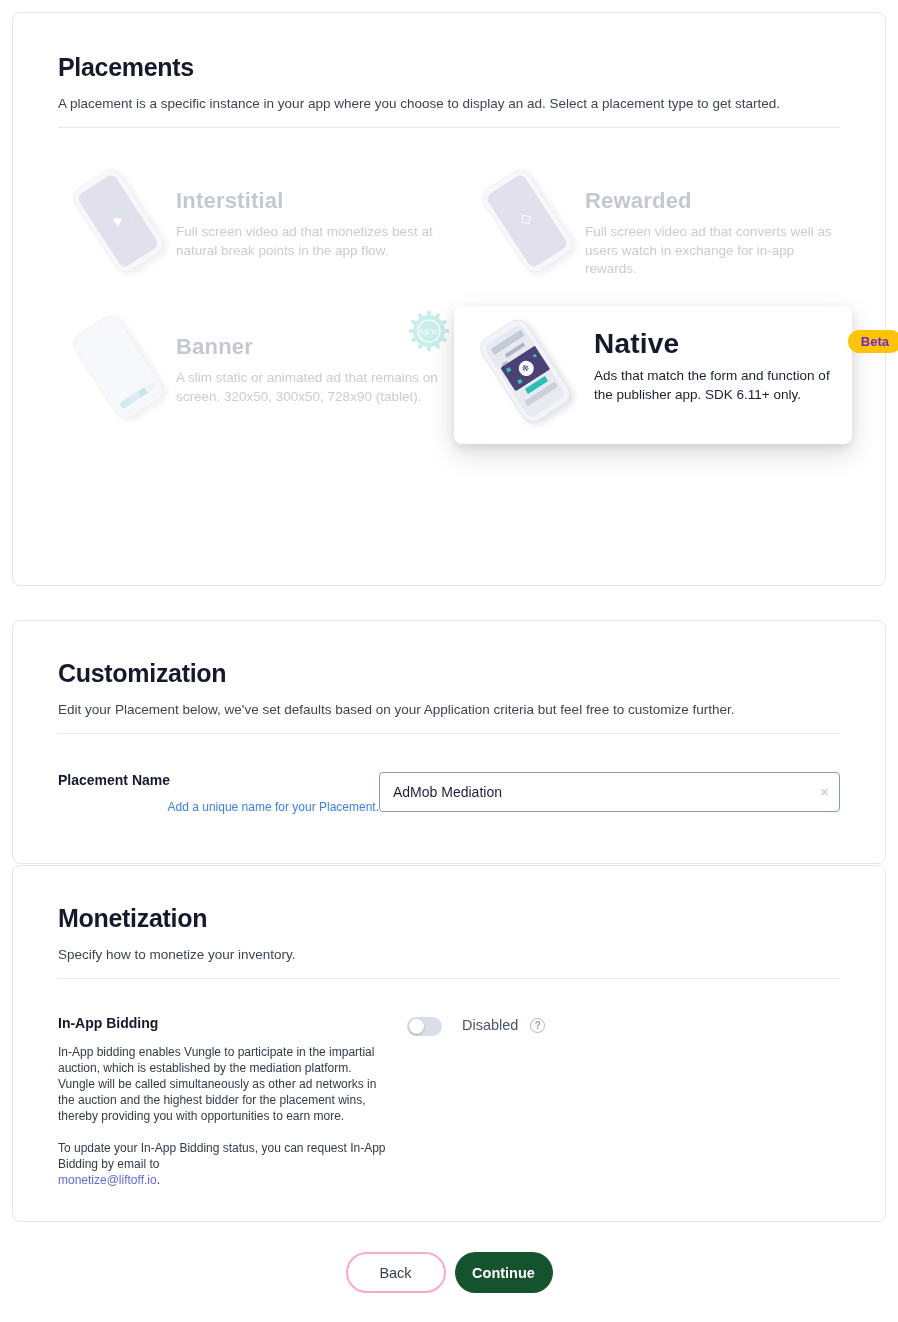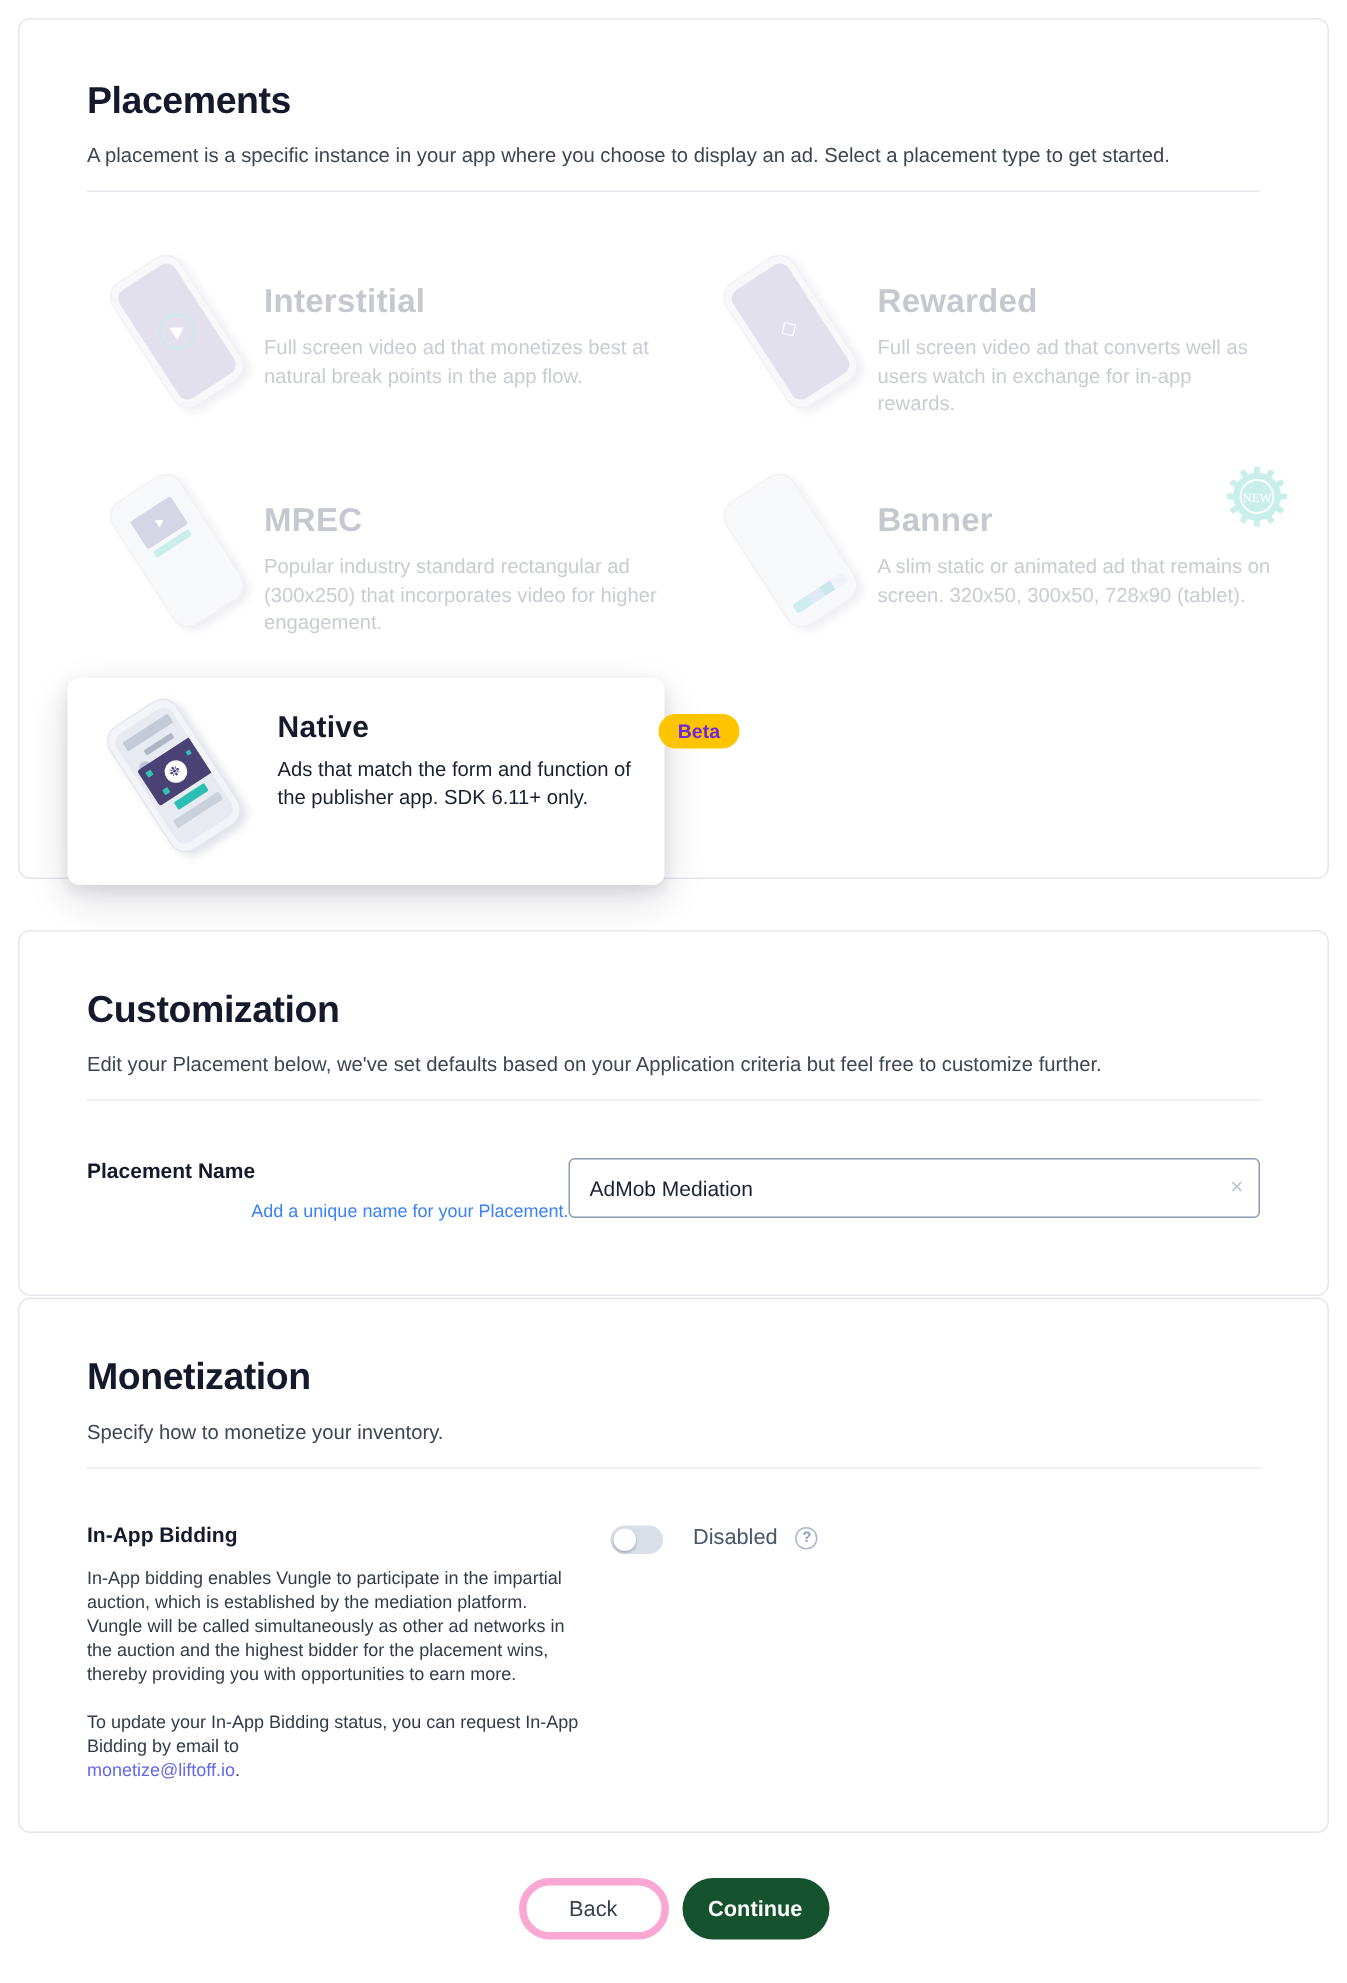--- a/index.html
+++ b/index.html
@@ -36,21 +36,21 @@
   .option-desc { font-size:13.5px; line-height:18.5px; margin-top:9px; }
   .faded .option-desc { color:#C9CCD2; }
 
   
   .option.selected {
     background:#fff; border-radius:8px;
     box-shadow:0 4px 10px rgba(25,30,55,0.10), 0 10px 28px rgba(25,30,55,0.14);
     margin-left:-16px; margin-top:-10px;
     padding:14px 16px 14px 14px; width:398px; min-height:112px;
   }
-  .selected .option-title { color:#15192C; font-size:20px; }
+  .selected .option-title { color:#15192C; font-size:28px; }
   .selected .option-desc { color:#1A2030; margin-top:7px; }
   .selected .option-text { padding-top:8px; width:258px; margin-left:14px; }
   .badge-beta {
     position:absolute; top:10px; right:-66px;
     background:#FFC400; color:#6d28d9;
     font-size:13px; font-weight:700;
     padding:4px 13px; border-radius:13px;
   }
   .badge-new {
     position:absolute; top:-6px; right:-12px; width:42px; height:42px;
@@ -149,21 +149,21 @@
     margin-left:12px; margin-top:1px; cursor:pointer;
   }
 
   
   .footer-actions {
     position:absolute; top:1252px; left:0; width:898px;
     display:flex; justify-content:center; gap:9px;
   }
   .btn { height:41px; border-radius:21px; font-family:"Liberation Sans", sans-serif;
     font-size:14.5px; cursor:pointer; }
-  .btn-back { width:100px; background:#fff; border:5px solid #f9a8d4; color:#39404F; }
+  .btn-back { width:100px; background:#fff; border:2px solid #f9a8d4; color:#39404F; }
   .btn-continue { width:98px; background:#14532d; border:none; color:#fff;font-weight:bold; }
 </style>
 </head>
 <body>
 
 <section class="card" id="card-placements">
   <div class="card-pad">
     <h1 class="section-title">Placements</h1>
     <p class="section-sub">A placement is a specific instance in your app where you choose to display an ad. Select a placement type to get started.</p>
     <div class="divider"></div>
@@ -194,36 +194,20 @@
           <span class="gem">◇</span>
         </div>
           </div>
       </div>
       <div class="option-text">
         <div class="option-title">Rewarded</div>
         <p class="option-desc">Full screen video ad that converts well as users watch in exchange for in-app rewards.</p>
       </div>
     </div>
 
-    <div class="option faded">
-      <div class="phone-wrap">
-        <div class="phone">
-            <div class="screen scr-light">
-          <div class="mrec-box">
-                <div class="play-tri"></div>
-              </div>
-          <div class="mrec-bar"></div>
-        </div>
-          </div>
-      </div>
-      <div class="option-text">
-        <div class="option-title">MREC</div>
-        <p class="option-desc">Popular industry standard rectangular ad (300x250) that incorporates video for higher engagement.</p>
-      </div>
-    </div>
 
     <div class="option faded">
       <div class="phone-wrap">
         <div class="phone">
             <div class="screen scr-light">
           <div class="banner-strip"></div>
         </div>
           </div>
       </div>
       <div class="option-text">

